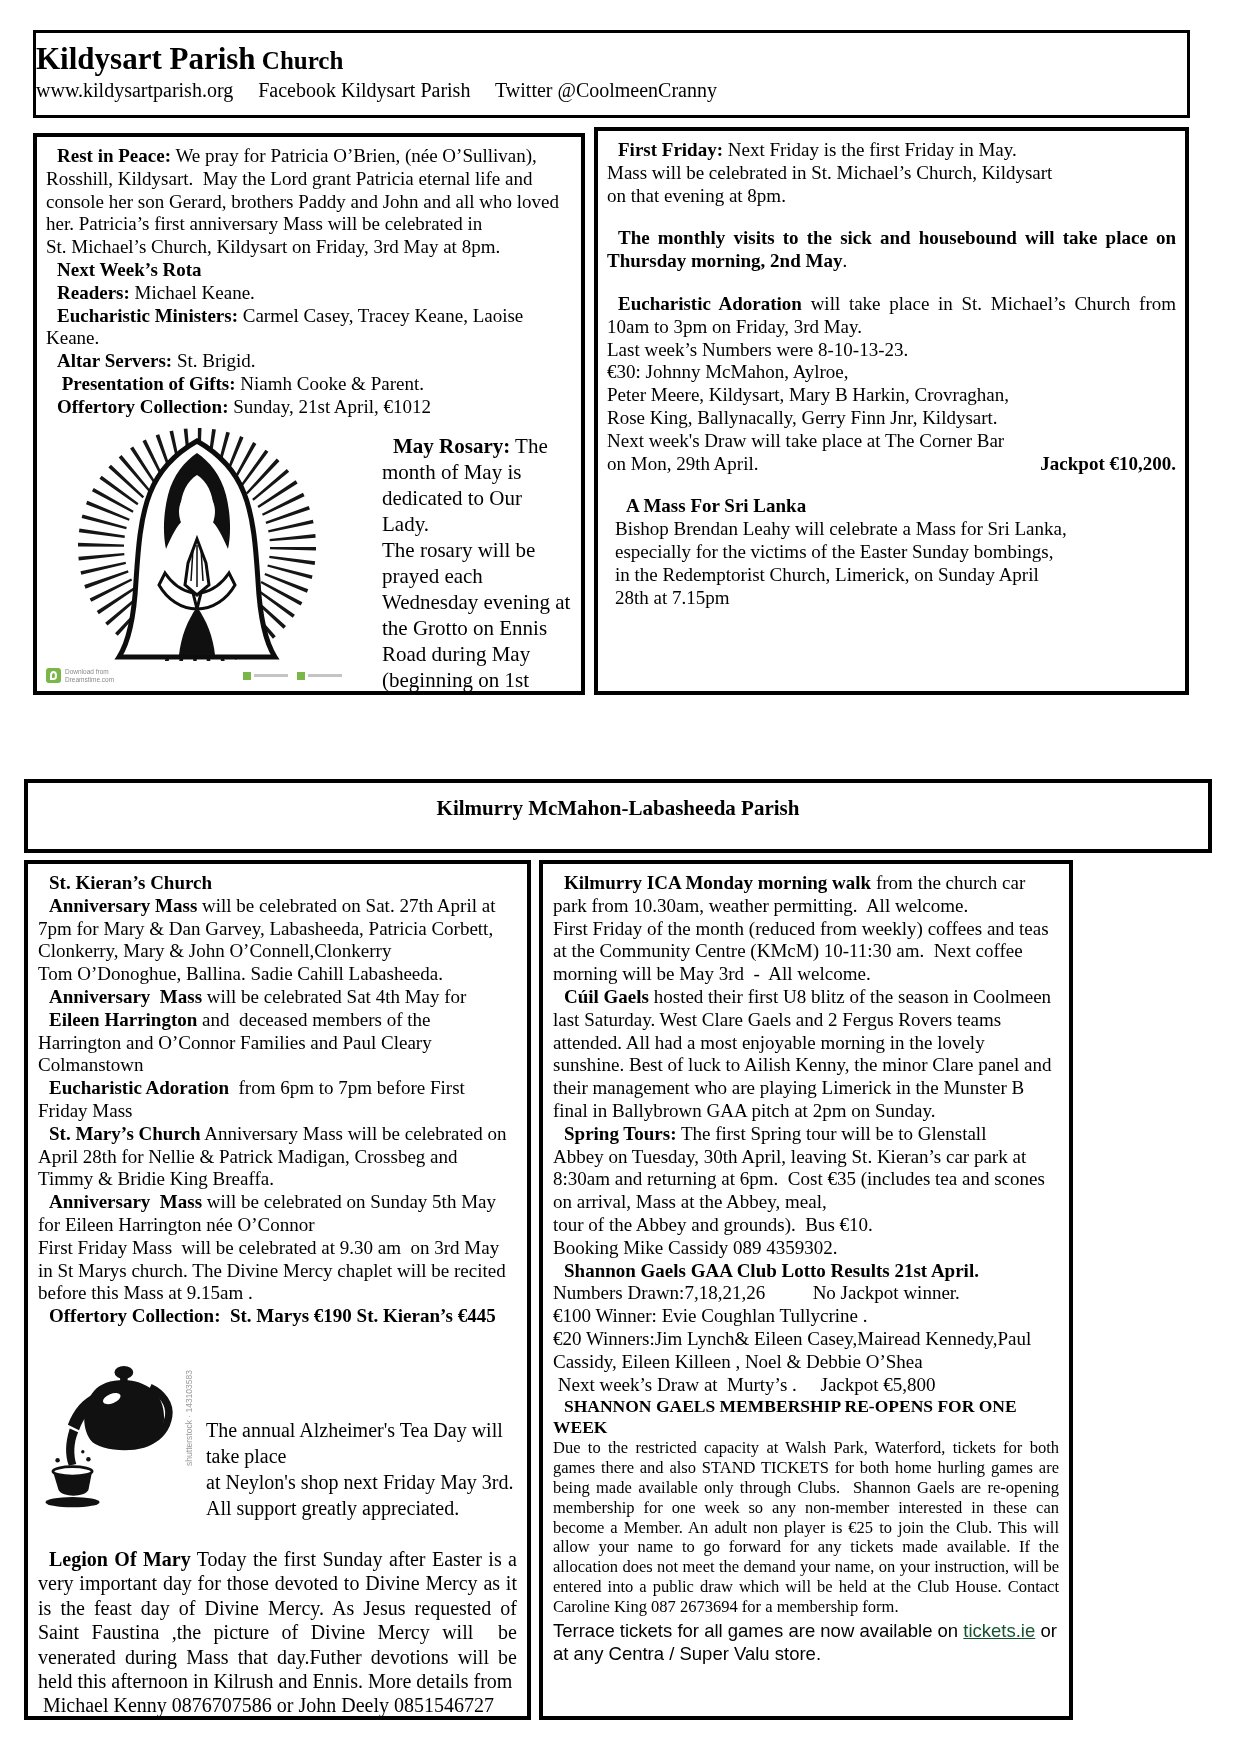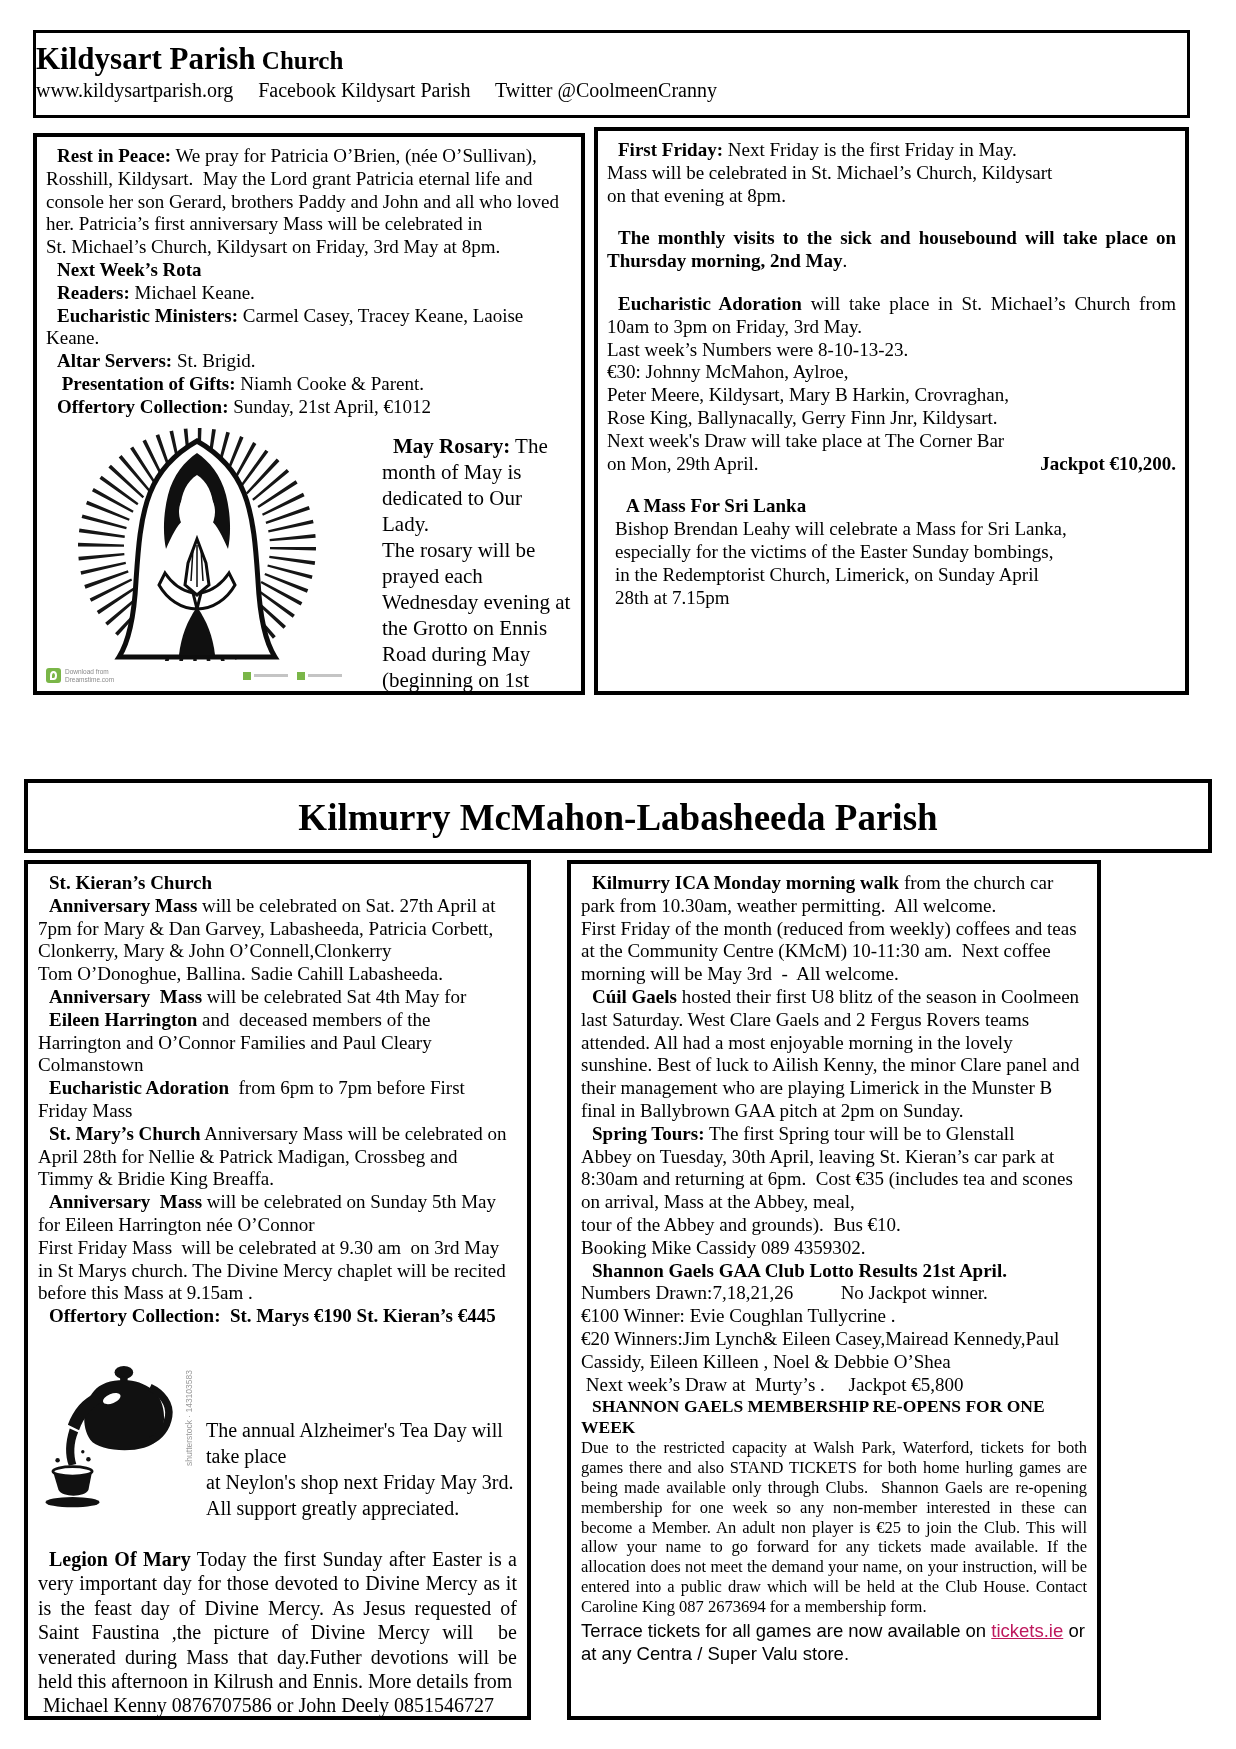--- a/index.html
+++ b/index.html
@@ -5,21 +5,21 @@
   html,body{margin:0;padding:0;}
   body{
     width:1236px;height:1749px;position:relative;background:#fff;color:#000;
     font-family:"Liberation Serif","DejaVu Serif",serif;
   }
   .box{position:absolute;background:#fff;border:4px solid #000;box-sizing:border-box;overflow:hidden;}
   .p{white-space:pre-wrap;font-size:19px;line-height:1.2;margin:0;}
   .b{font-weight:700;margin-left:11px;}
   .just{text-align:justify;}
   .gap{margin-top:20px;}
-  .link{color:#be185d;text-decoration:underline;}
+  .link{color:#14532d;text-decoration:underline;}
 
   
   #hdr{left:33px;top:30px;width:1157px;height:88px;border-width:3px;}
   #hdr .t1{font-size:31px;font-weight:700;margin-top:8px;}
   #hdr .t1 .sfx{font-size:25px;}
   #hdr .t2{font-size:20px;white-space:pre-wrap;margin-top:2px;}
 
   
   #ktl{left:33px;top:133px;width:552px;height:562px;padding:8px 9px;}
   #ktr{left:594px;top:127px;width:595px;height:568px;padding:8px 9px;}
@@ -34,25 +34,25 @@
   .wm-txt{font-size:6.5px;color:#8a8a8a;line-height:1.15;}
   .wm-right{margin-left:auto;display:flex;align-items:center;gap:3px;}
   .wm-sq{width:8px;height:8px;background:#7ab648;flex:none;}
   .wm-bar{width:34px;height:3px;background:#c4c4c4;margin-right:6px;}
 
   .draw-line{display:flex;justify-content:space-between;font-size:19px;line-height:1.2;}
   .sri{padding-left:8px;}
 
   
   #kmband{left:24px;top:779px;width:1188px;height:74px;text-align:center;}
-  #kmband .t{font-size:37px;font-weight:700;margin-top:13px;text-align:center;}
+  #kmband .t{font-size:21px;font-weight:700;margin-top:13px;text-align:center;}
 
   
   #kbl{left:24px;top:860px;width:507px;height:860px;padding:8px 10px;}
-  #kbr{left:567px;top:860px;width:534px;height:860px;padding:8px 10px;}
+  #kbr{left:539px;top:860px;width:534px;height:860px;padding:8px 10px;}
 
   .tea-row{display:flex;align-items:flex-end;margin-top:24px;}
   .teapot-wrap{width:152px;flex:none;position:relative;}
   .ss-credit{position:absolute;right:-4px;top:18px;writing-mode:vertical-rl;transform:rotate(180deg);
     font-family:"Liberation Sans","DejaVu Sans",sans-serif;font-size:8.5px;color:#9a9a9a;}
   .tea-text{font-size:20px;line-height:1.3;padding-left:16px;white-space:pre-wrap;}
   .legion{margin-top:26px;font-size:20px;line-height:1.22;text-align:justify;}
 
   .small{font-size:16.5px;line-height:1.2;text-align:justify;}
   .hdln{font-size:17.5px;}

